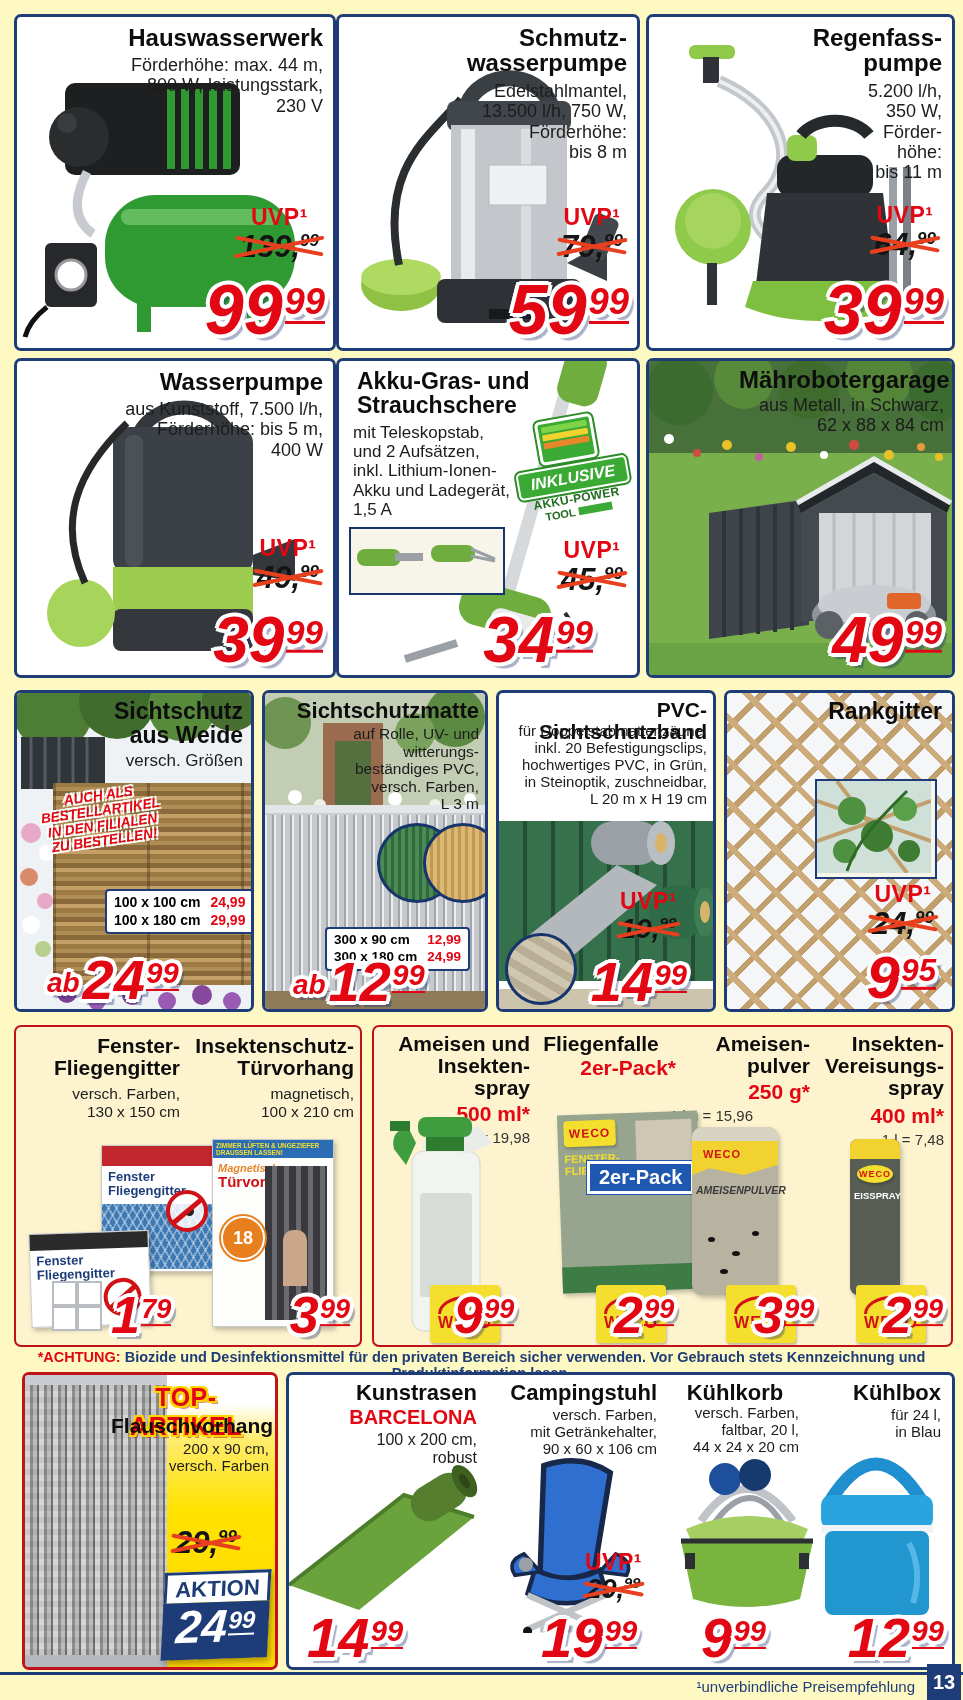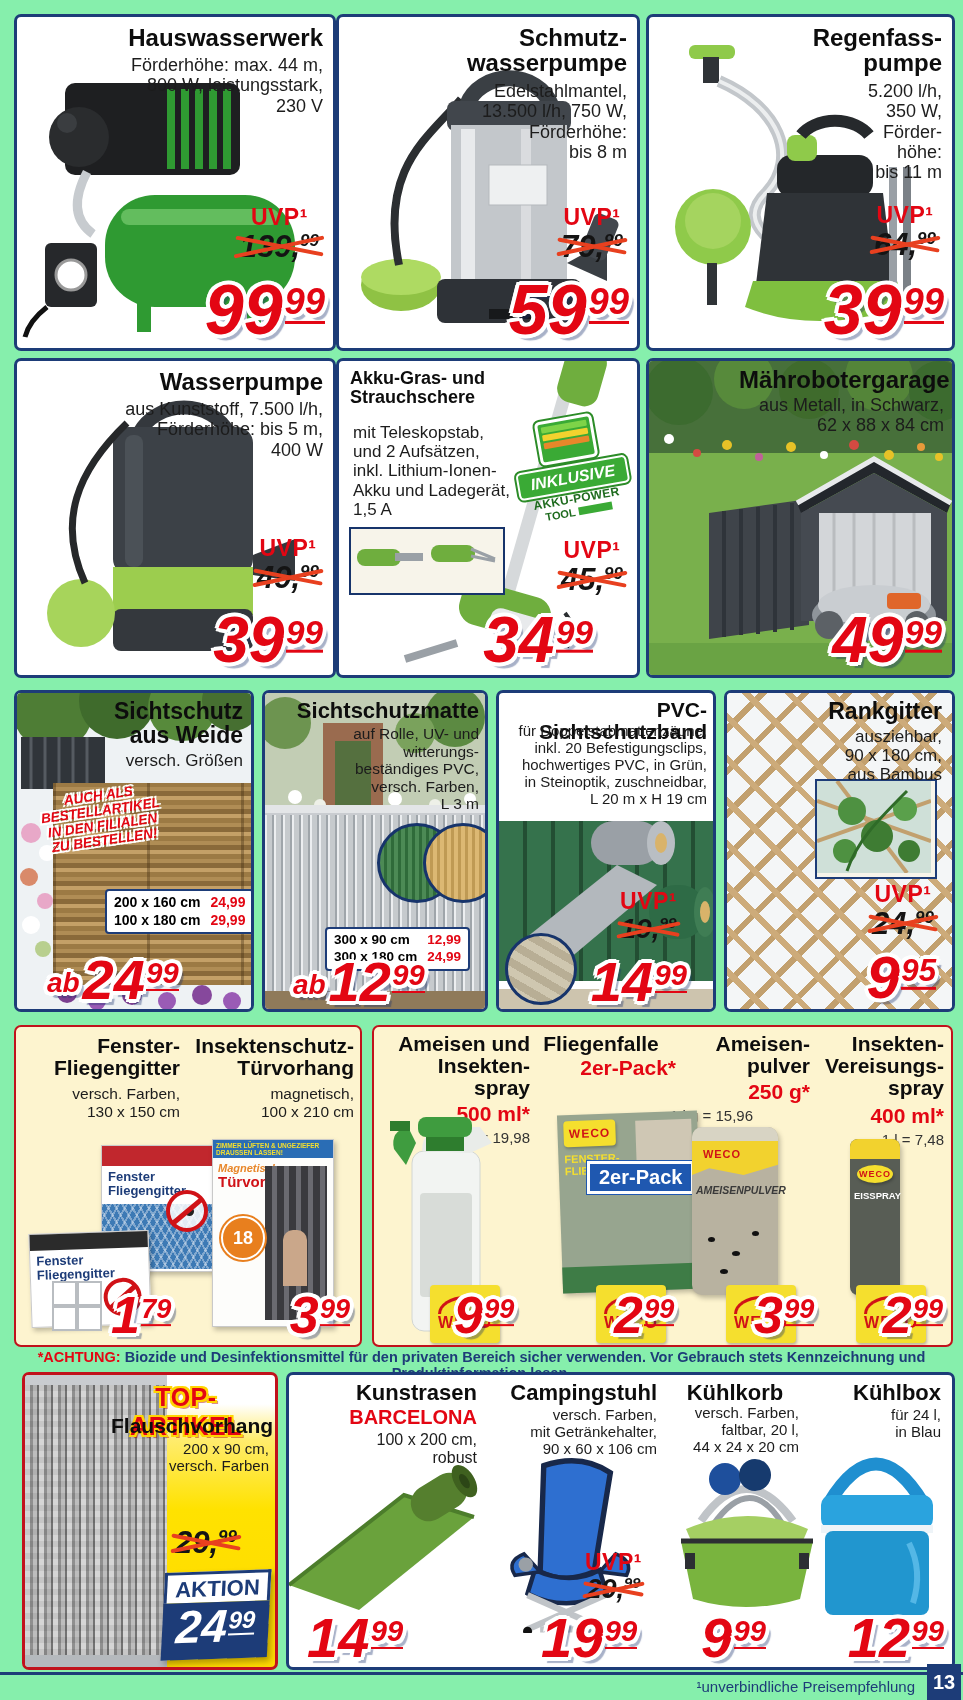--- a/index.html
+++ b/index.html
@@ -1,16 +1,16 @@
 <!DOCTYPE html>
 <html><head>
 <meta charset="utf-8">
 <style>
   html,body{margin:0;padding:0;background:#fff;}
-  .page{position:relative;width:963px;height:1700px;background:#86efac;overflow:hidden;
+  .page{position:relative;width:963px;height:1700px;background:#fef9c3;overflow:hidden;
         font-family:"Liberation Sans",sans-serif;}
   .panel{position:absolute;background:#fff;border:3px solid #1d3c78;border-radius:7px;overflow:hidden;}
   .panel.yellow{background:#fdf4cf;border:2px solid #c1121c;}
   .panel.redpan{background:linear-gradient(180deg,#ffffff 0%,#fff 10%,#ffec6e 22%,#ffe200 46%,#ffd900 100%);
         border:3px solid #c1121c;}
   .photo{position:absolute;left:0;top:0;width:100%;height:100%;}
   .t{position:absolute;margin:0;font-weight:700;color:#0d0d0d;white-space:pre-line;text-align:right;line-height:1.05;}
   .d{position:absolute;margin:0;color:#1c1c1c;white-space:pre-line;text-align:right;line-height:1.13;font-weight:400;}
   .left{text-align:left;}
   .center{text-align:center;}
@@ -217,21 +217,21 @@
 
   <section class="panel" style="left:336px;top:358px;width:298px;height:314px">
     <svg class="photo" viewBox="0 0 298 314">
       <rect x="196" y="-30" width="13" height="290" fill="#d6d9db" transform="rotate(16 200 115)"></rect>
       <rect x="222" y="-14" width="42" height="58" rx="14" fill="#6fae3e" transform="rotate(16 243 15)"></rect>
       <rect x="120" y="228" width="92" height="44" rx="18" fill="#6fae3e" transform="rotate(16 166 250)"></rect>
       <rect x="150" y="252" width="56" height="26" rx="10" fill="#e8eaec" transform="rotate(16 178 265)"></rect>
       <path d="M118 282 l-52 16" stroke="#9aa0a6" stroke-width="8"></path>
       <path d="M226 252 q14 18 2 34" stroke="#2b2e31" stroke-width="4" fill="none"></path>
     </svg>
-    <h2 class="t left" style="left:11px;width:220px;top:8px;font-size:18px">Akku-Gras- und
+    <h2 class="t left" style="left:18px;width:220px;top:8px;font-size:23px">Akku-Gras- und
 Strauchschere</h2>
     <p class="d left" style="left:14px;width:190px;top:62px;font-size:17px">mit Teleskopstab,
 und 2 Aufsätzen,
 inkl. Lithium-Ionen-
 Akku und Ladegerät,
 1,5 A</p>
     <div class="insetbox" style="left:10px;top:166px;width:152px;height:64px">
       <svg width="148" height="60" viewBox="0 0 148 60">
         <rect x="6" y="20" width="44" height="17" rx="8" fill="#6fae3e"></rect>
           <rect x="44" y="24" width="28" height="8" fill="#9aa0a6"></rect>
@@ -344,21 +344,21 @@
     </svg>
     <div class="tex weave" style="left:36px;top:90px;width:198px;height:202px"></div>
     <h2 class="t" style="left:60px;right:8px;top:6px;font-size:23px">Sichtschutz
 aus Weide</h2>
     <p class="d" style="left:60px;right:8px;top:58px;font-size:17px">versch. Größen</p>
     <div class="burst" style="left:2px;top:96px;width:165px;font-size:13.5px">AUCH ALS BESTELLARTIKEL
 IN DEN FILIALEN
 ZU BESTELLEN!</div>
     <div class="sizebox" style="left:88px;top:196px;font-size:14px">
       <div class="row">
-          <span>200 x 160 cm</span>
+          <span>100 x 100 cm</span>
           <span class="pr">24,99</span>
         </div>
       <div class="row">
           <span>100 x 180 cm</span>
           <span class="pr">29,99</span>
         </div>
     </div>
     <div class="price f56" style="left:30px;bottom:2px"><span class="ab">ab</span><span>24</span><span class="cents">99</span></div>
   </section>
 
@@ -440,23 +440,20 @@
           </g>
         <circle cx="35" cy="30" r="14" fill="#4e9141"></circle>
           <circle cx="60" cy="55" r="16" fill="#3e7c33"></circle>
           <circle cx="88" cy="28" r="12" fill="#5aa04b"></circle>
           <circle cx="28" cy="70" r="12" fill="#4e9141"></circle>
           <circle cx="92" cy="70" r="11" fill="#3e7c33"></circle>
         <path d="M30 90 C 40 60 60 40 90 10" stroke="#2f6b28" stroke-width="3" fill="none"></path>
       </svg>
     </div>
     <h2 class="t" style="left:60px;right:10px;top:6px;font-size:23px">Rankgitter</h2>
-    <p class="d" style="left:60px;right:10px;top:34px;font-size:17px">ausziehbar,
-90 x 180 cm,
-aus Bambus</p>
     <div class="uvp" style="right:18px;bottom:70px">
       <div class="uvp-l">UVP¹</div>
       <div class="old"><span>24,</span><sup>99</sup></div>
     </div>
     <div class="price f60" style="right:16px;bottom:2px"><span>9</span><span class="cents">95</span></div>
   </section>
 
   <section class="panel yellow" style="left:14px;top:1025px;width:344px;height:318px">
     <h2 class="t" style="left:6px;width:158px;top:8px;font-size:21px">Fenster-
 Fliegengitter</h2>

